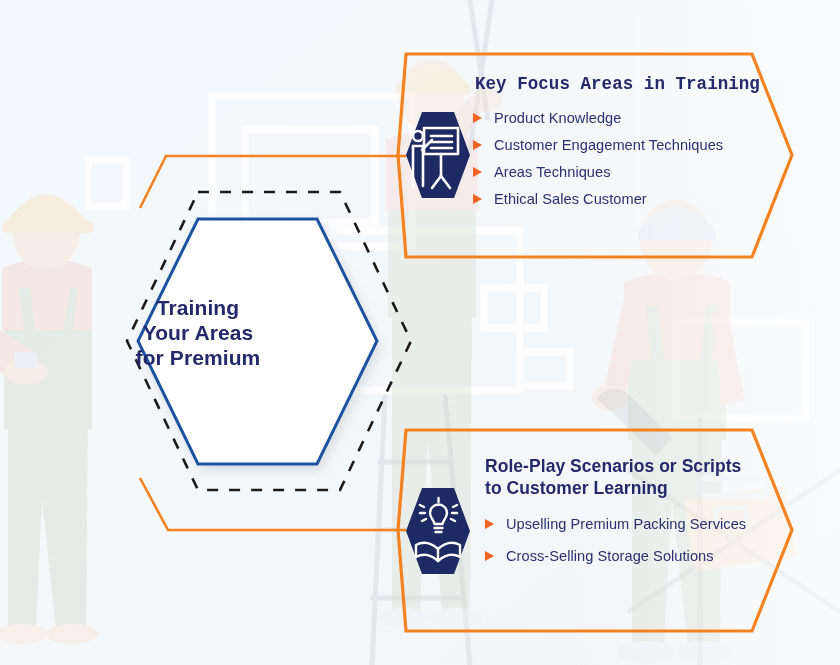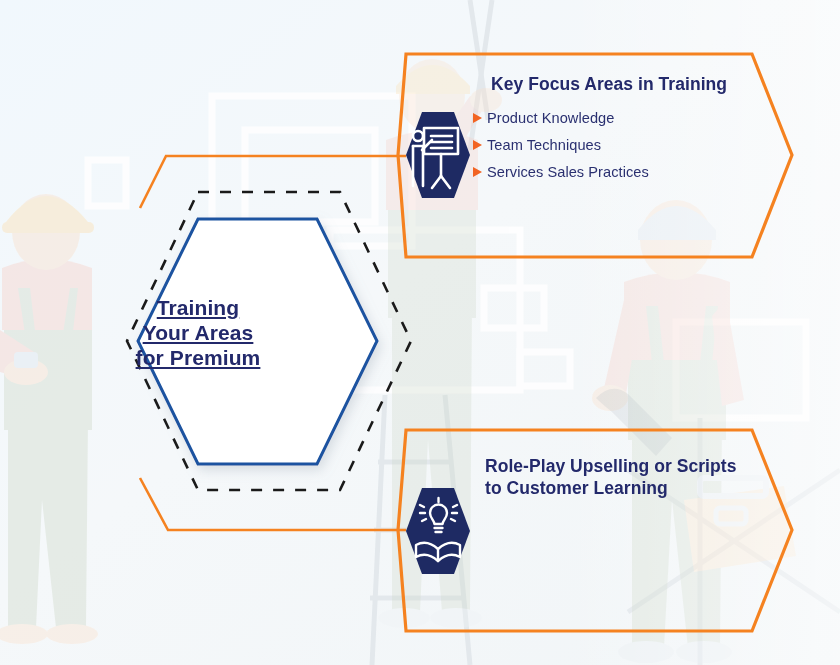--- a/index.html
+++ b/index.html
@@ -38,61 +38,61 @@
     left: 108px;
     top: 295px;
     width: 180px;
     text-align: center;
     font-size: 21px;
     line-height: 25px;
     font-weight: bold;
     color: #23296b;
     letter-spacing: 0.1px;
   }
-  .hex-title span { display: block; text-decoration: underline; }
+  .hex-title span { display: block; }
 
   
   .card-block { position: absolute; }
   .card-title {
     font-size: 17.5px;
     font-weight: bold;
     color: #23296b;
     line-height: 22px;
     letter-spacing: 0.05px;
     margin: 0 0 10px 0;
   }
   .bullet-list {
     list-style: none;
     margin: 0;
     padding: 0;
   }
   .bullet-item {
     position: relative;
-    padding-left: 14px;
+    padding-left: 21px;
     font-size: 14.6px;
     line-height: 19px;
     color: #2a3070;
     margin-bottom: 7px;
     letter-spacing: 0.05px;
   }
   .bullet-item:last-child { margin-bottom: 0; }
   .bullet-arrow {
     position: absolute;
     left: 0;
     top: 4px;
     width: 0;
     height: 0;
     border-top: 5.5px solid transparent;
     border-bottom: 5.5px solid transparent;
     border-left: 9px solid #f26322;
   }
 
   
   #card1-text { left: 473px; top: 73px; width: 310px; }
-  #card1-text .card-title { margin-left: 18px; margin-bottom: 14px; }
+  #card1-text .card-title { margin-left: 2px; margin-bottom: 14px; font-family: Liberation Mono, monospace; }
   #card1-text .bullet-item { margin-bottom: 8px; }
 
   
   #card2-text { left: 485px; top: 455px; width: 275px; }
   #card2-text .card-title { margin-bottom: 16px; }
   #card2-text .bullet-item { margin-bottom: 13px; }
 </style>
 </head>
 <body>
 
@@ -274,30 +274,44 @@
 
     <div class="card-block" id="card1-text">
       <div class="card-title">Key Focus Areas in Training</div>
       <ul class="bullet-list">
         <li class="bullet-item">
           <span class="bullet-arrow"></span>
           <span>Product Knowledge</span>
         </li>
         <li class="bullet-item">
           <span class="bullet-arrow"></span>
-          <span>Team Techniques</span>
-        </li>
-        <li class="bullet-item">
-          <span class="bullet-arrow"></span>
-          <span>Services Sales Practices</span>
+          <span>Customer Engagement Techniques</span>
+        </li>
+        <li class="bullet-item">
+          <span class="bullet-arrow"></span>
+          <span>Areas Techniques</span>
+        </li>
+        <li class="bullet-item">
+          <span class="bullet-arrow"></span>
+          <span>Ethical Sales Customer</span>
         </li>
       </ul>
     </div>
 
     <div class="card-block" id="card2-text">
       <div class="card-title">
-        <span style="display:block">Role-Play Upselling or Scripts</span>
+        <span style="display:block">Role-Play Scenarios or Scripts</span>
         <span style="display:block">to Customer Learning</span>
       </div>
+      <ul class="bullet-list">
+        <li class="bullet-item">
+          <span class="bullet-arrow"></span>
+          <span>Upselling Premium Packing Services</span>
+        </li>
+        <li class="bullet-item">
+          <span class="bullet-arrow"></span>
+          <span>Cross-Selling Storage Solutions</span>
+        </li>
+      </ul>
     </div>
 
   </div>
 </div>
 
 </body></html>

